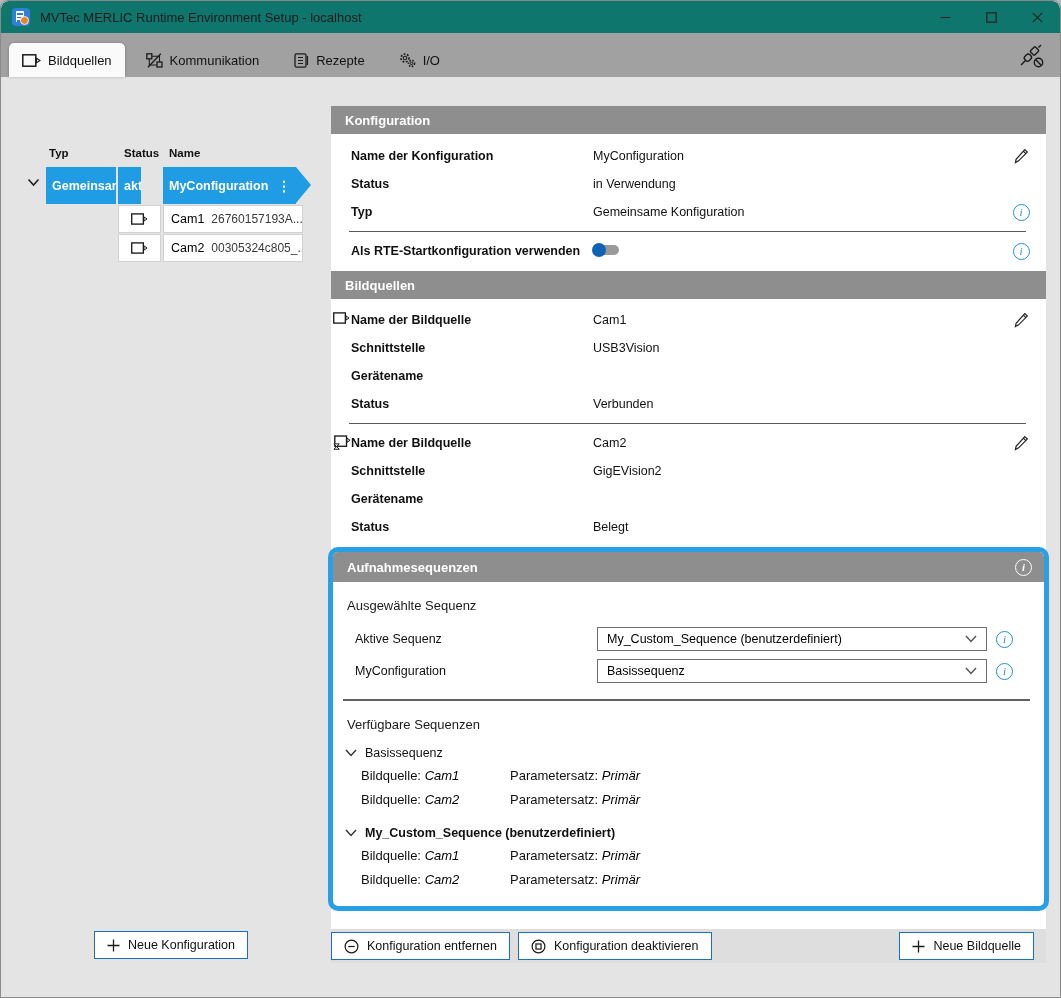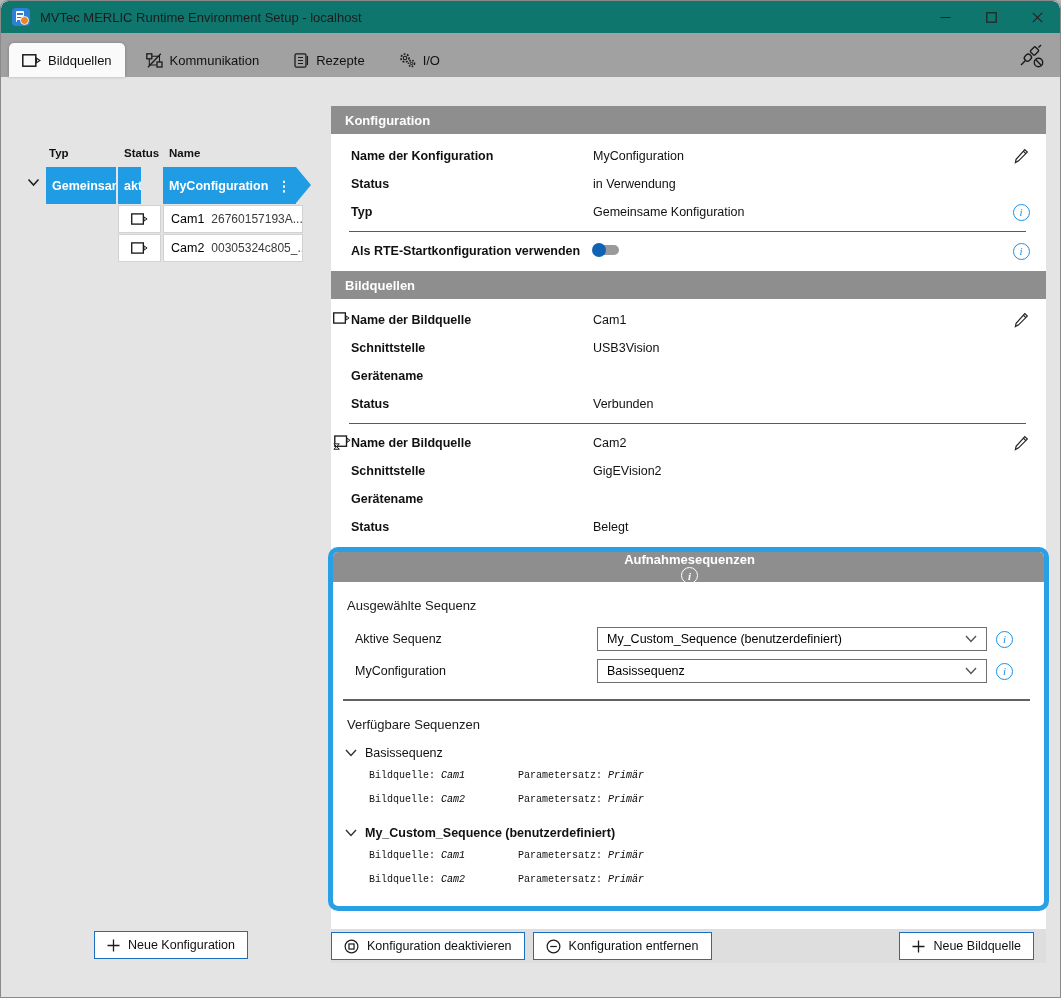--- a/index.html
+++ b/index.html
@@ -69,21 +69,21 @@
   .blue-wrap{margin:6px -3px 0 -3px;border:5px solid #29a0e6;border-radius:10px;background:#fff;overflow:hidden;}
   .blue-wrap .sec-header{justify-content:space-between;padding-right:12px;}
   .subhead{font-size:13px;color:#1b1b1b;margin:16px 0 10px 14px;}
   .drow{display:grid;grid-template-columns:242px 390px 1fr;align-items:center;height:32px;padding-left:22px;}
   .dropdown{height:24px;border:1px solid #6f6f6f;background:#fff;display:flex;align-items:center;
             justify-content:space-between;padding:0 9px;font-size:12.5px;box-sizing:border-box;}
   .drow .ficon{justify-content:flex-start;padding-left:9px;}
   .blue-div{height:1.5px;background:#606060;margin:12px 14px 2px 10px;}
   .seq-head{display:flex;align-items:center;gap:8px;margin:14px 0 4px 12px;font-size:12.5px;color:#111;}
   .seq-head.bold{font-weight:bold;}
-  .seq-item{display:grid;grid-template-columns:149px 1fr;margin-left:36px;height:24px;align-items:center;font-size:10px;font-family:Liberation Mono, monospace;}
+  .seq-item{display:grid;grid-template-columns:149px 1fr;margin-left:28px;height:24px;align-items:center;font-size:13px;}
   .ital{font-style:italic;}
   .seq-lbl{color:#111;}
   
   .footer{position:absolute;left:330px;top:928px;width:715px;height:34px;background:#dedede;
           display:flex;align-items:center;gap:8px;}
   .footer .spacer{flex:1;}
   svg{display:block;}
 </style>
 </head>
 <body>
@@ -332,21 +332,21 @@
       <span class="fvalue"><span class="ghost-bar"></span></span>
       <span class="ficon"></span>
     </div>
     <div class="frow">
       <span class="flabel">Status</span>
       <span class="fvalue">Belegt</span>
       <span class="ficon"></span>
     </div>
 
     <div class="blue-wrap">
-      <div class="sec-header" style="height:30px;flex-direction:column;">
+      <div class="sec-header" style="height:30px;">
         <span>Aufnahmesequenzen</span>
         <span class="info-ic white">i</span>
       </div>
 
       <div class="subhead">Ausgewählte Sequenz</div>
 
       <div class="drow">
         <span class="fvalue">Aktive Sequenz</span>
         <span class="dropdown">
           <span>My_Custom_Sequence (benutzerdefiniert)</span>
@@ -414,33 +414,33 @@
       </div>
       <div style="height:14px;"></div>
     </div>
   </div>
 
   <div class="footer">
     <button class="blue-btn">
       <span>
         <svg width="15" height="15" viewBox="0 0 16 16" fill="none" stroke="#1b1b1b" stroke-width="1.3">
             <circle cx="8" cy="8" r="6.8"></circle>
-            <rect x="5.3" y="5.3" width="5.4" height="5.4"></rect>
-          </svg>
-      </span>
-      <span>Konfiguration deaktivieren</span>
+            <path d="M4.5 8 H11.5"></path>
+          </svg>
+      </span>
+      <span>Konfiguration entfernen</span>
     </button>
     <button class="blue-btn">
       <span>
         <svg width="15" height="15" viewBox="0 0 16 16" fill="none" stroke="#1b1b1b" stroke-width="1.3">
             <circle cx="8" cy="8" r="6.8"></circle>
-            <path d="M4.5 8 H11.5"></path>
-          </svg>
-      </span>
-      <span>Konfiguration entfernen</span>
+            <rect x="5.3" y="5.3" width="5.4" height="5.4"></rect>
+          </svg>
+      </span>
+      <span>Konfiguration deaktivieren</span>
     </button>
     <span class="spacer"></span>
     <button class="blue-btn" style="margin-right:12px;text-align:right;">
       <span>
         <svg width="13" height="13" viewBox="0 0 13 13">
             <path d="M6.5 0.5 V12.5 M0.5 6.5 H12.5" stroke="#1b1b1b" stroke-width="1.3"></path>
           </svg>
       </span>
       <span>Neue Bildquelle</span>
     </button>

